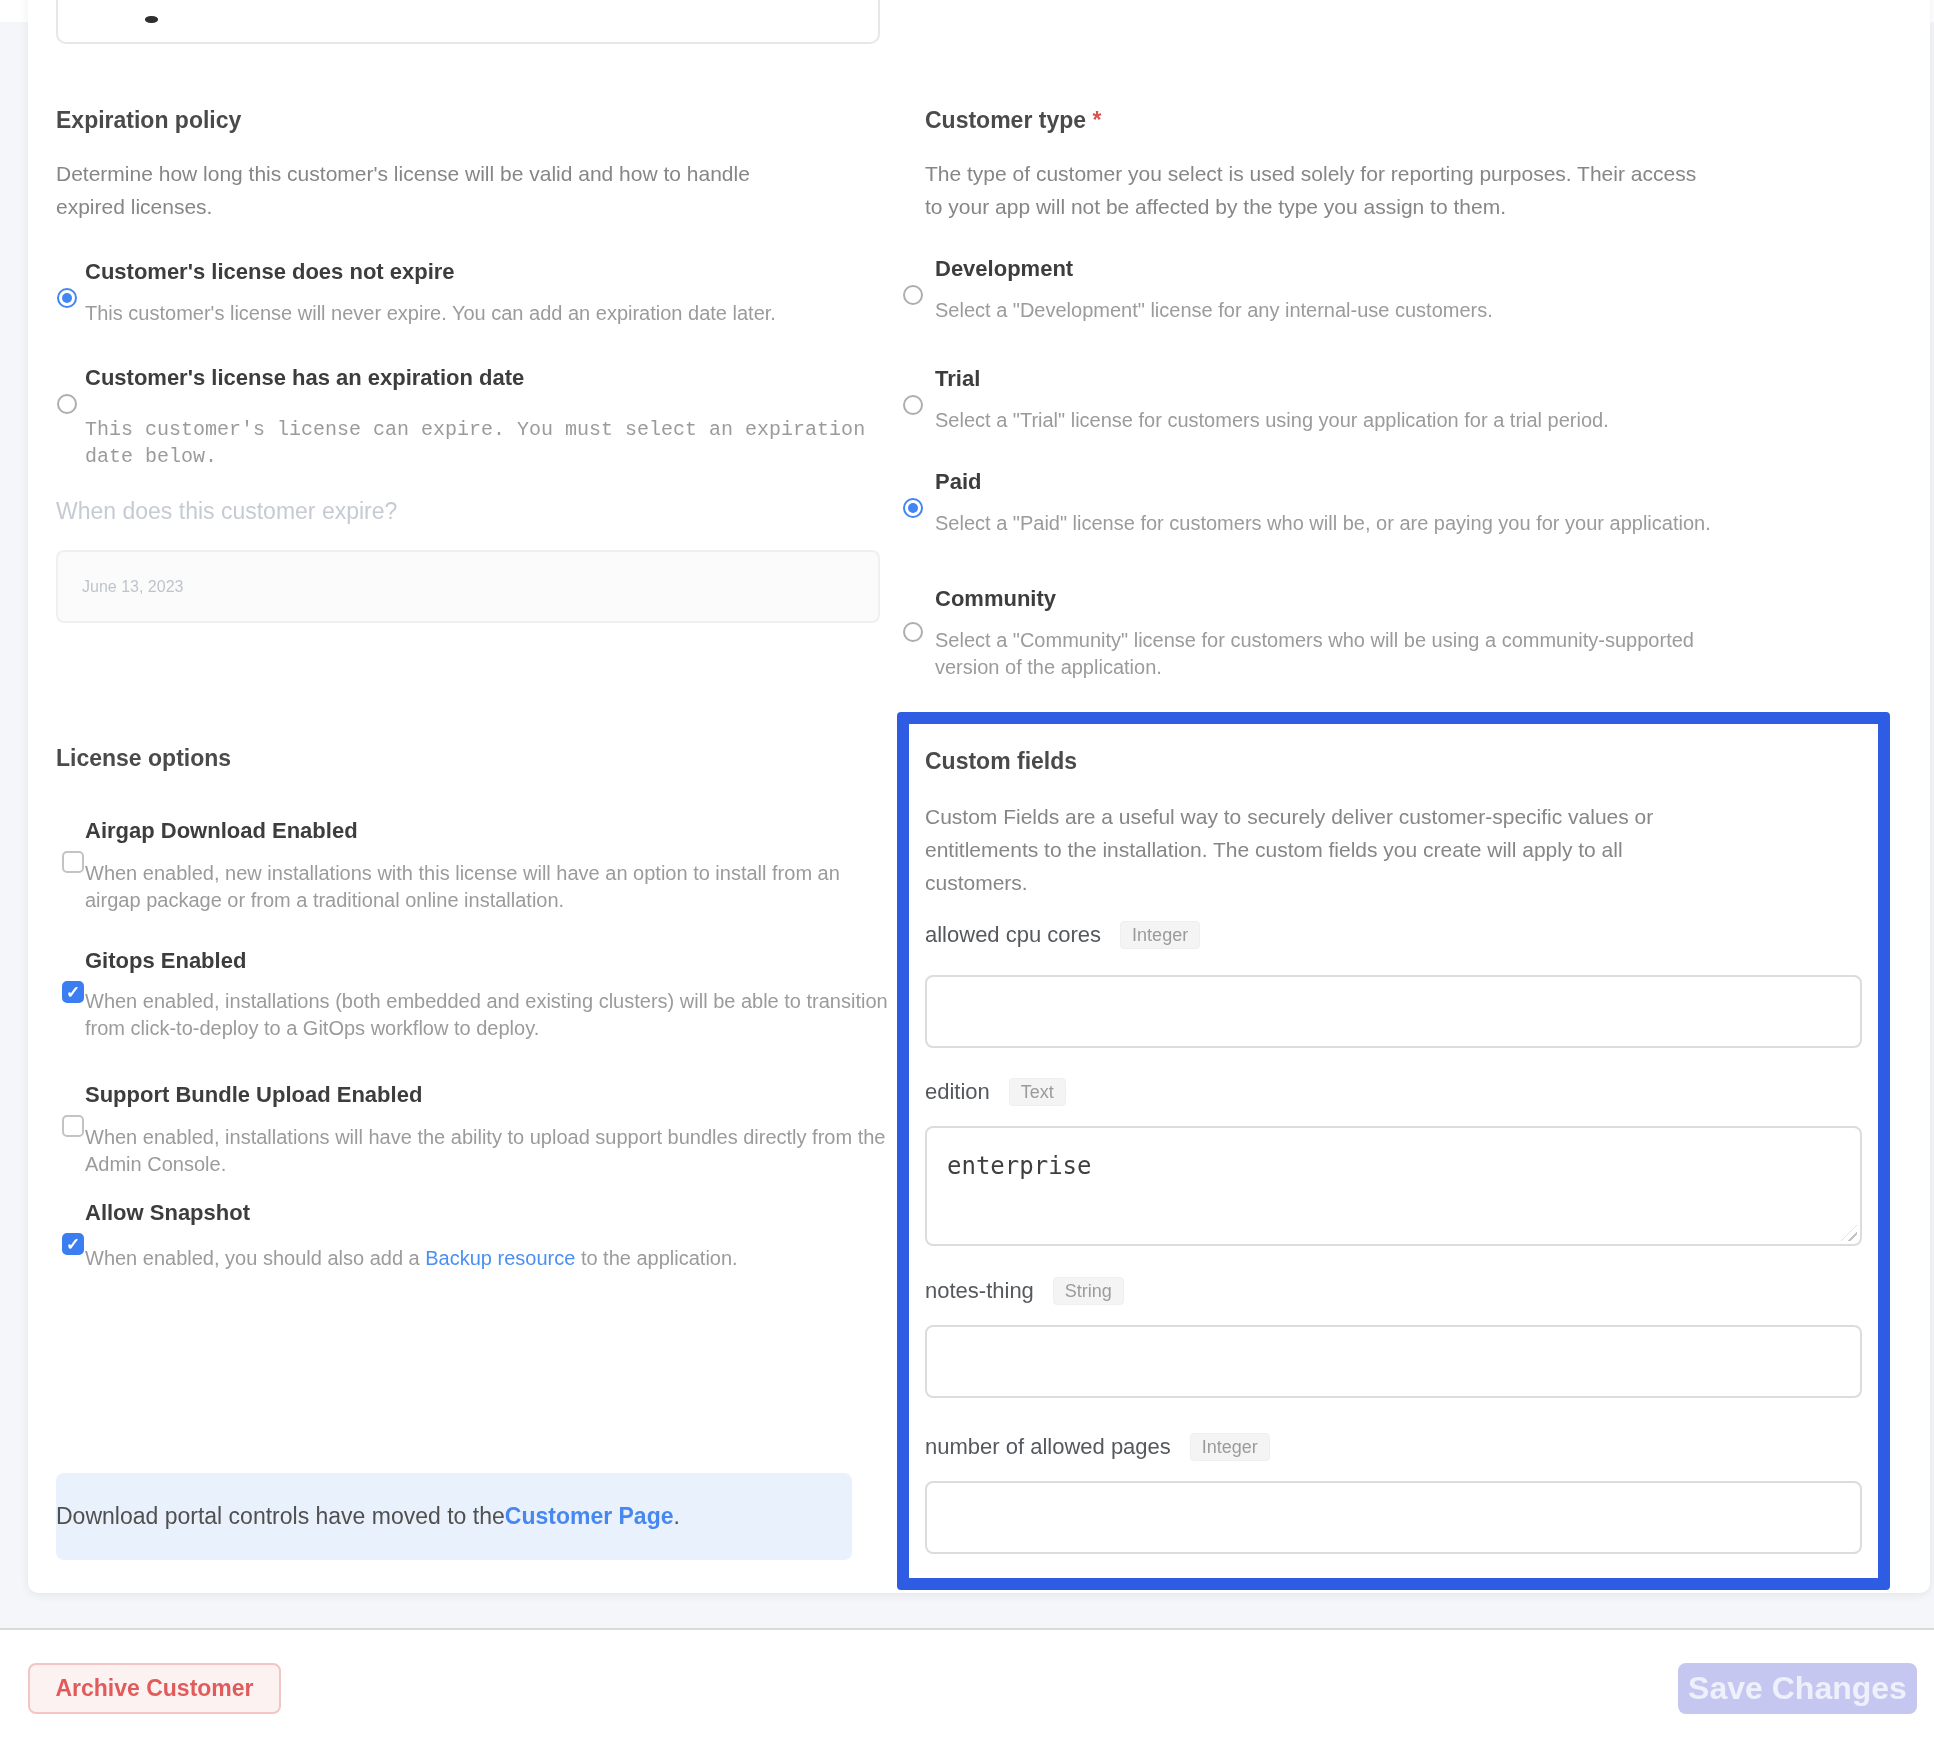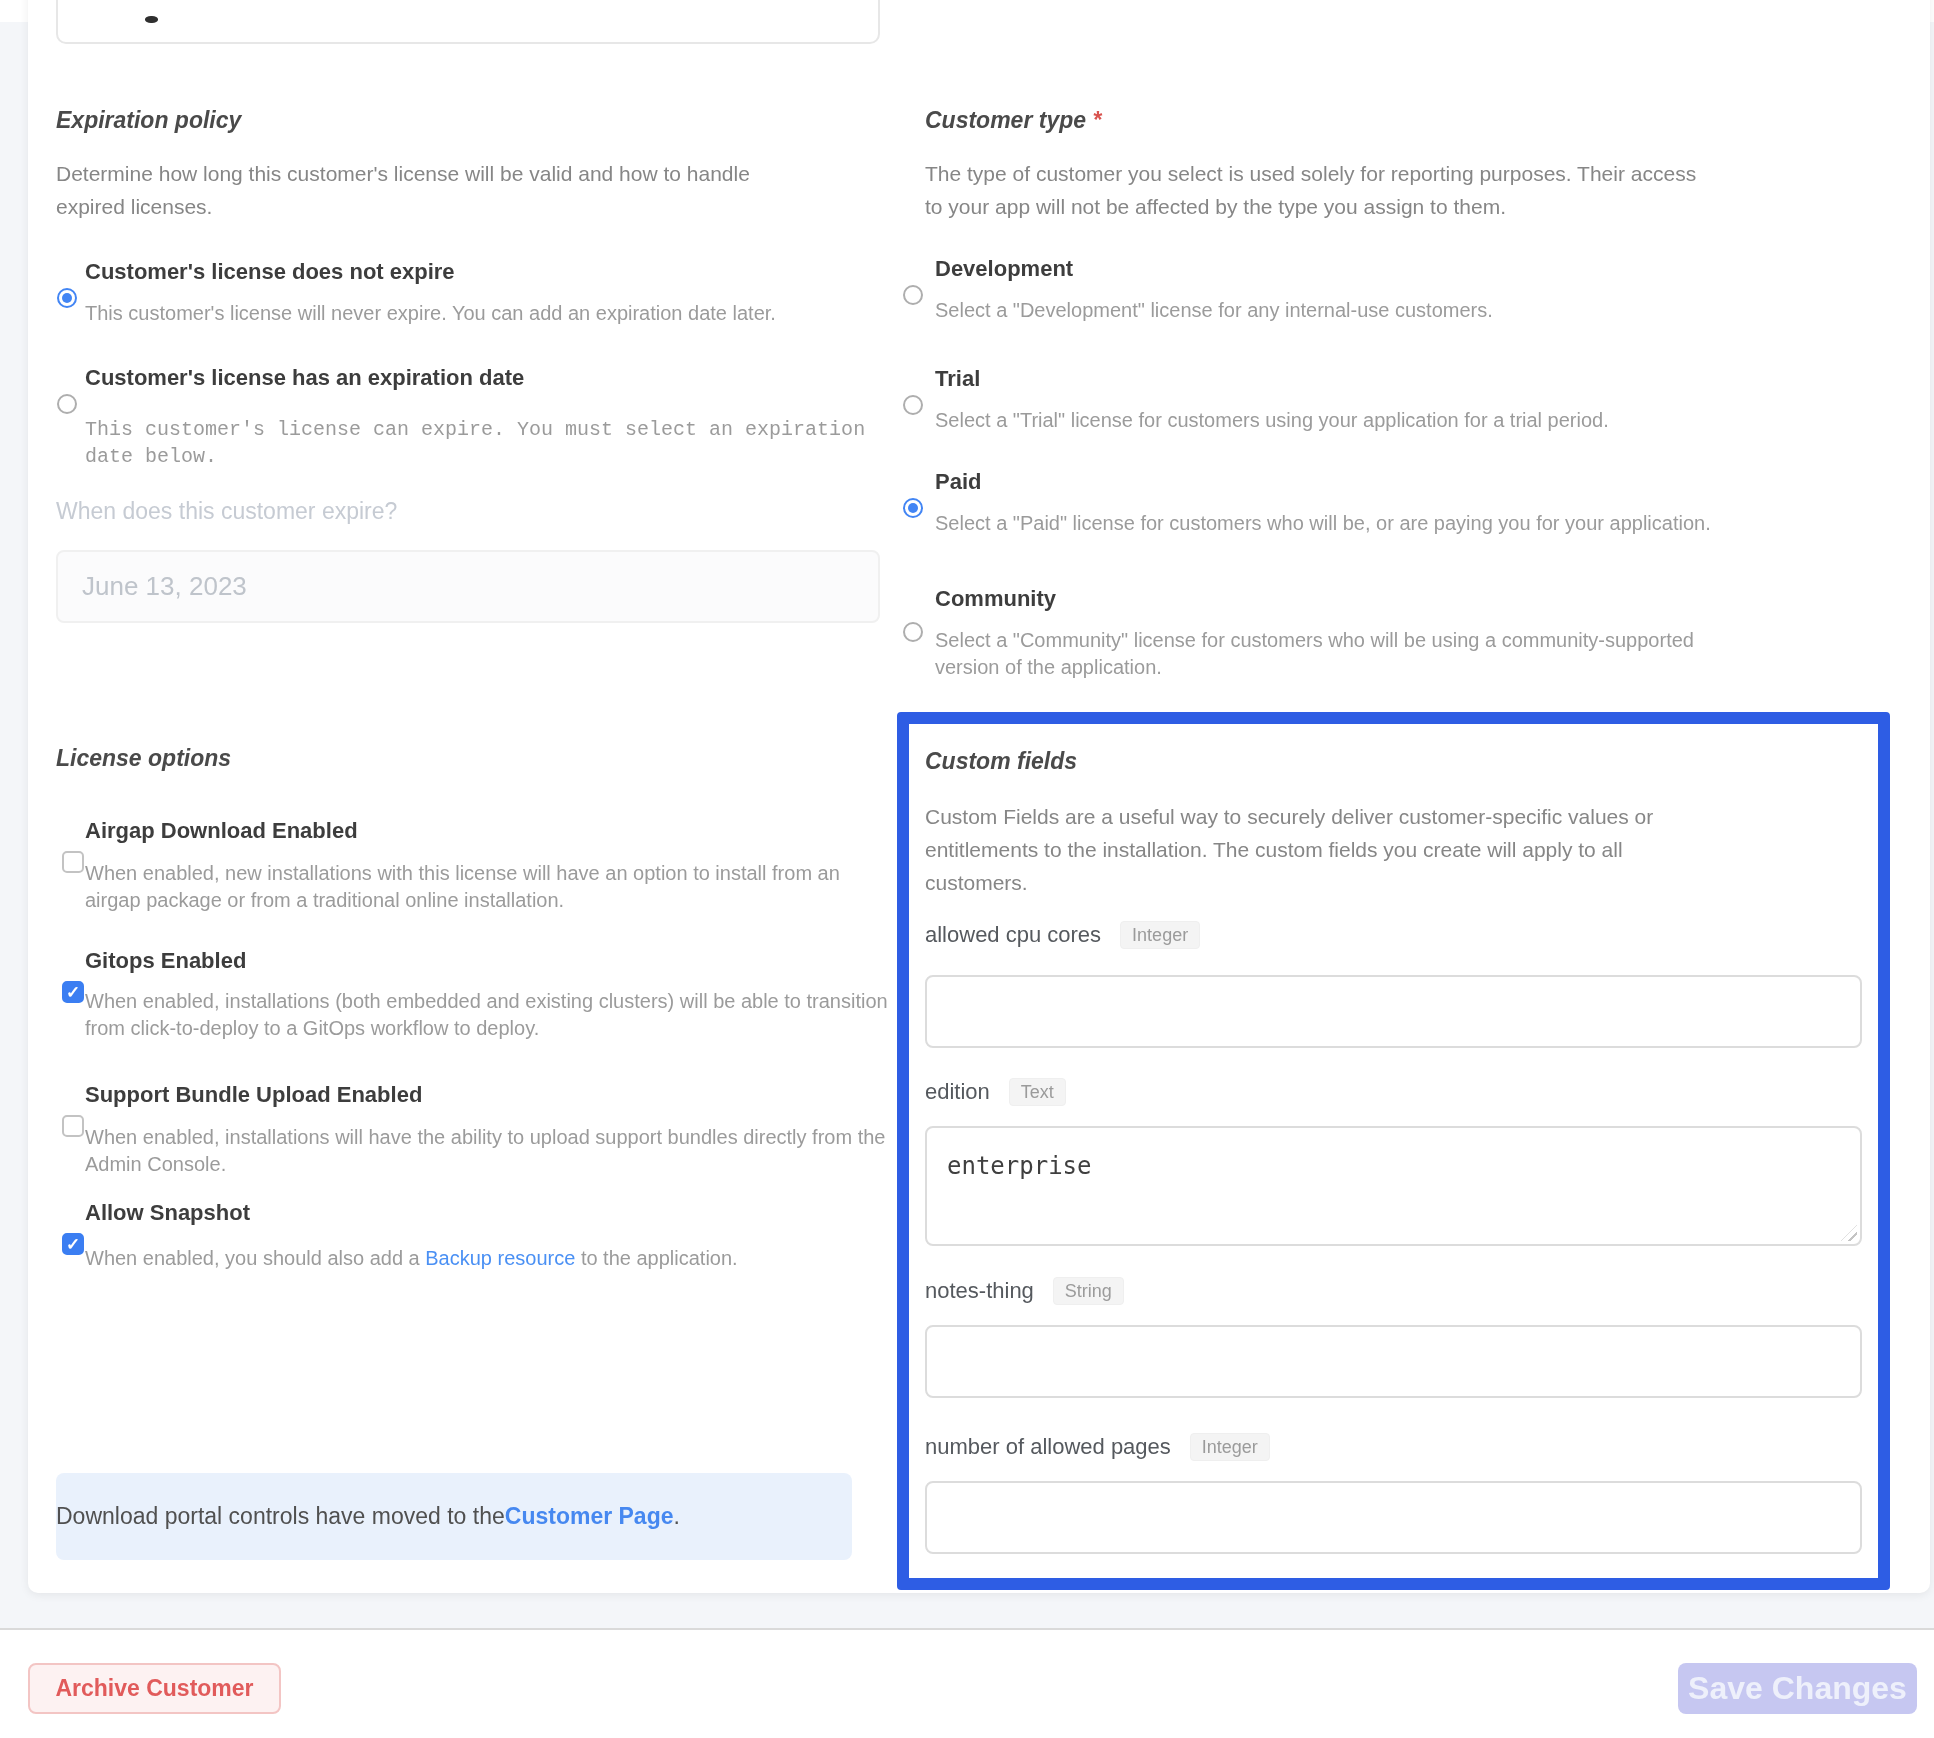--- a/index.html
+++ b/index.html
@@ -4,42 +4,42 @@
 <style>
   * { margin:0; padding:0; box-sizing:border-box; }
   body { background:#fff; font-family:"Liberation Sans", sans-serif; }
   #page { position:relative; width:1934px; height:1738px; background:#fff; overflow:hidden; }
   .bg-gray { position:absolute; left:0; top:22px; width:100%; height:1606px; background:#f4f6f9; }
   .card { position:absolute; left:28px; top:-30px; width:1902px; height:1623px; background:#fff;
           border-radius:10px; box-shadow:0 2px 10px rgba(0,0,0,.07); }
   .abs { position:absolute; }
 
   
-  .h2 { font-size:23px; font-weight:600; color:#4a4a4a; line-height:28px;font-style:italic; }
+  .h2 { font-size:23px; font-weight:600; color:#4a4a4a; line-height:28px; }
   .para { font-size:21px; color:#868686; line-height:33px; white-space:pre-line; }
   .opt-label { font-size:22px; font-weight:600; color:#3d3d3d; line-height:27px; }
   .opt-sub { font-size:20px; color:#9b9b9b; line-height:27px; white-space:pre-line; }
   .req { color:#d9534f; font-weight:600; }
   .link { color:#4a90f4; cursor:pointer; }
 
   
   .radio { width:20px; height:20px; border-radius:50%; border:2px solid #aeaeae; background:#fff; }
   .radio.sel { border-color:#4285f4; }
   .radio.sel::after { content:""; display:block; width:10px; height:10px; border-radius:50%;
                       background:#4285f4; margin:3px 0 0 3px; }
   .checkbox { width:22px; height:22px; border-radius:5px; border:2px solid #c3c3c3; background:#fff; }
   .checkbox.on { background:#3b7ef2; border-color:#3b7ef2; color:#fff; font-size:17px; font-weight:bold;
                  text-align:center; line-height:20px; }
   .checkbox.on::after { content:"✓"; }
 
   .top-input { border:2px solid #e7e7e7; border-radius:10px; background:#fff; }
   .remnant { background:#2f2f2f; border-radius:45%; }
 
   .date-input { background:#fbfbfc; border:2px solid #f0f0f0; border-radius:8px; color:#bfc4cb;
-                font-size:26px; padding-left:24px; width:100%; height:100%; outline:none;
+                font-size:16px; padding-left:24px; width:100%; height:100%; outline:none;
                 font-family:"Liberation Sans", sans-serif; }
   .exp-label { font-size:23px; color:#c6cbd3; line-height:28px; }
 
   .banner { background:#e9f1fc; border-radius:8px; display:flex; align-items:center; 
             font-size:23px; color:#505050; }
   .banner .link { font-weight:600; color:#4688f0; }
 
   .panel { border:12px solid #2e5de4; border-radius:4px; background:#fff; }
   .fld-label { font-size:22px; color:#55595e; line-height:30px; display:flex; align-items:center; gap:19px; }
   .badge { font-size:18px; color:#9b9b9b; background:#f4f4f4; border:1px solid #efefef;

